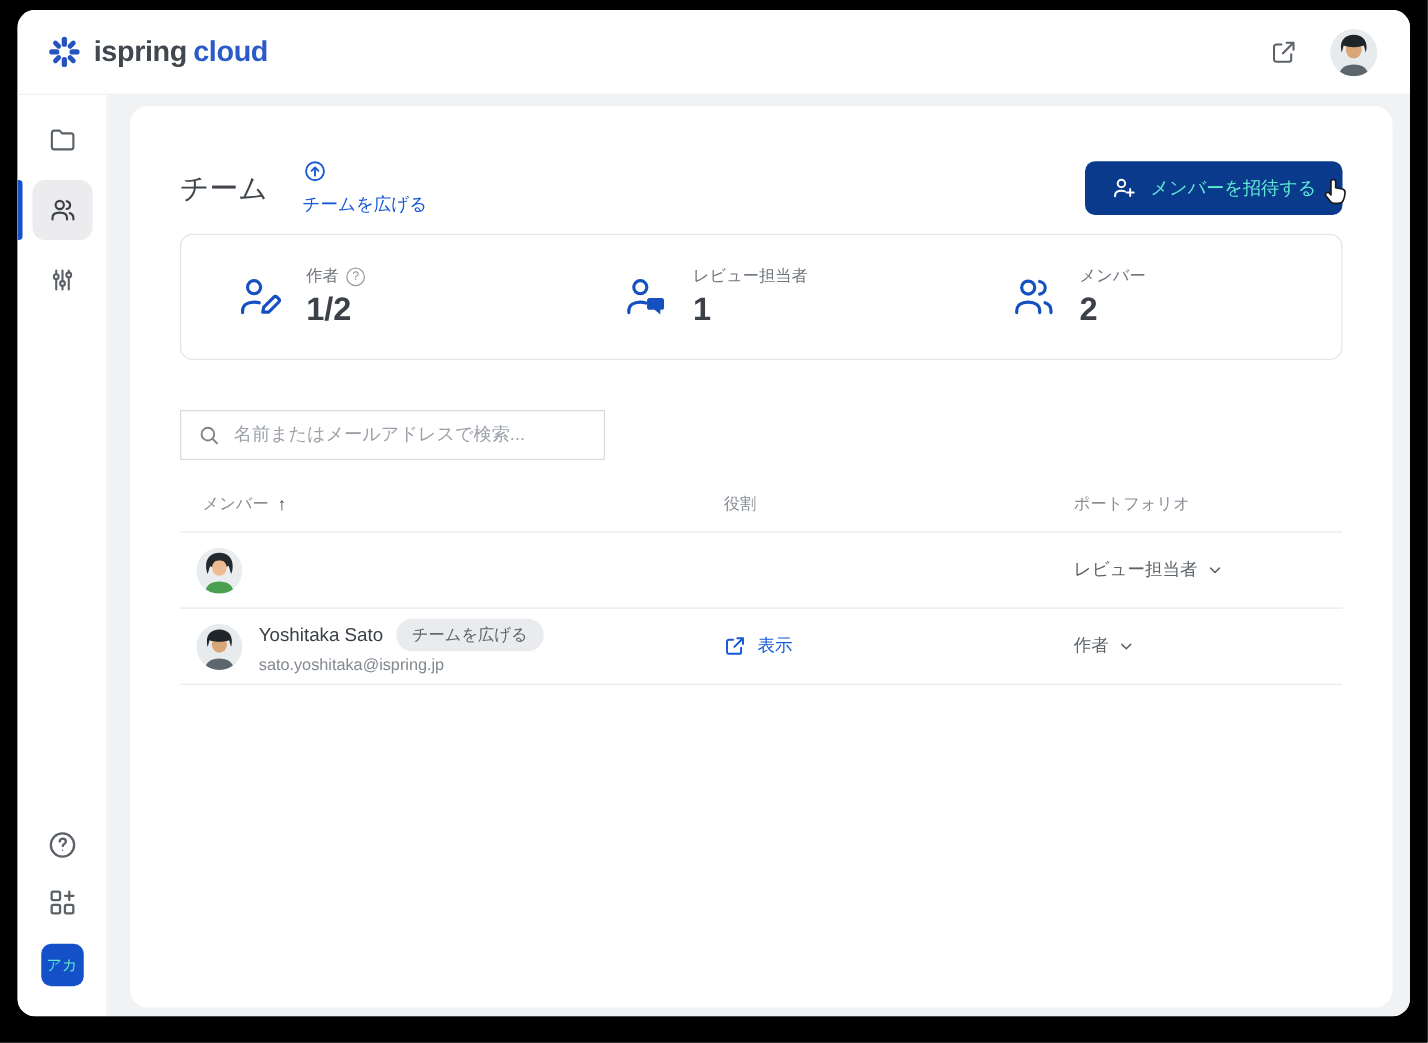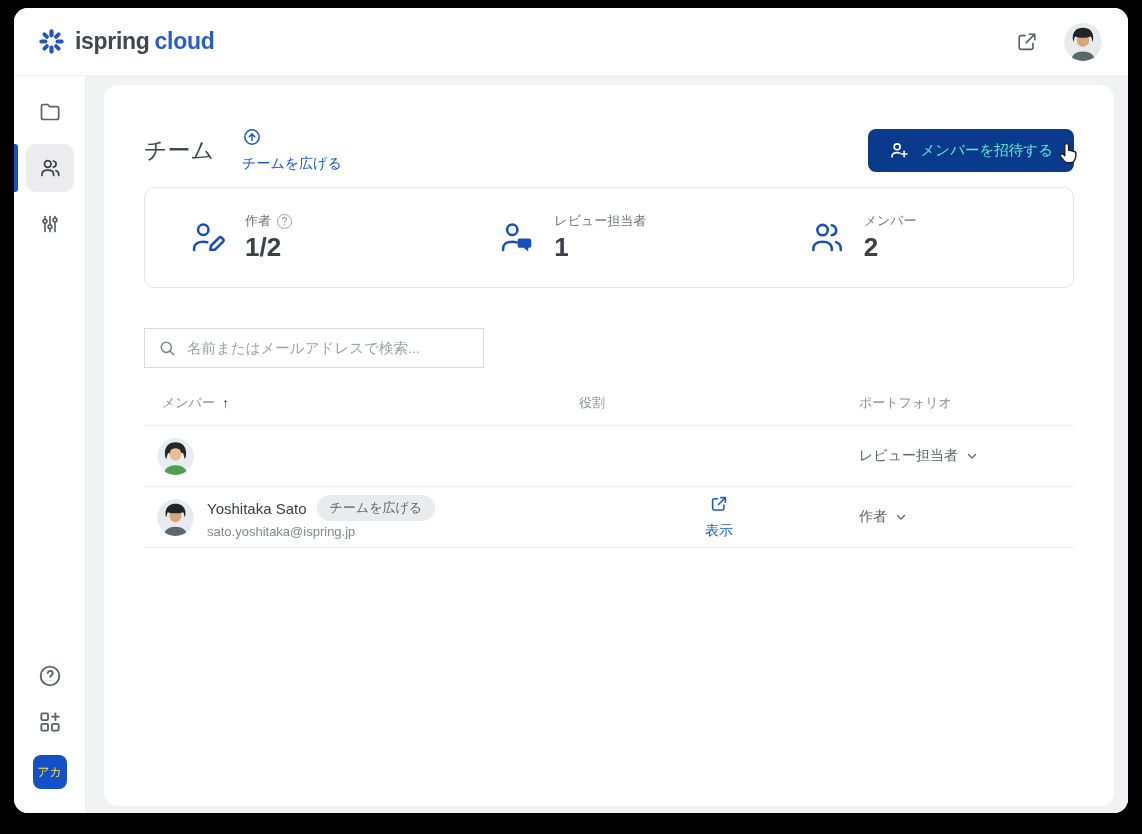--- a/index.html
+++ b/index.html
@@ -22,21 +22,21 @@
   .body { flex:1; display:flex; min-height:0; }
   .sidebar { width:72px; flex:0 0 72px; background:#fff; border-right:1px solid #eef0f2;
              display:flex; flex-direction:column; align-items:center; padding-top:12px; position:relative; }
   .nav-item { width:48px; height:48px; border-radius:10px; display:flex; align-items:center;
               justify-content:center; margin-bottom:8px; cursor:pointer; }
   .nav-item.active { background:#ececef; }
   .active-bar { position:absolute; left:0; top:68px; width:4px; height:48px; background:#1551cc;
                 border-radius:0 3px 3px 0; }
   .sidebar-bottom { margin-top:auto; display:flex; flex-direction:column; align-items:center;
                     gap:20px; padding-bottom:24px; }
-  .acct-badge { width:34px; height:34px; border-radius:8px; background:#1450c8; color:#fde047;
+  .acct-badge { width:34px; height:34px; border-radius:8px; background:#1450c8; color:#5eead4;
                 display:flex; align-items:center; justify-content:center; font-size:12px; cursor:pointer; }
 
   .content { flex:1; background:#f1f2f4; padding:9px 14px 7px 18px; min-width:0; }
   .card { background:#fff; border-radius:14px; height:100%; padding:0 40px; position:relative; overflow:hidden; }
 
   
   .page-head { display:flex; align-items:center; padding-top:42px; }
   .page-title { font-size:23px; font-weight:500; color:#3f454b; }
   .expand-link { display:flex; align-items:flex-start; gap:8px; margin-left:28px; cursor:pointer;flex-direction:column; }
   .expand-link span { font-size:14px; color:#1658d6; }
@@ -68,21 +68,21 @@
   .t-head { padding:8px 0 13px; border-bottom:1px solid #e8eaed; color:#888e94; font-size:13px; }
   .th-member { display:flex; align-items:center; gap:7px; padding-left:18px; cursor:pointer; }
   .sort-arrow { color:#3f454b; font-size:14px; font-weight:700; }
   .t-row { height:61px; border-bottom:1px solid #e8eaed; }
   .cell-member { display:flex; align-items:center; gap:13px; padding-left:13px; }
   .avatar-sm { width:37px; height:37px; border-radius:50%; overflow:hidden; flex:0 0 37px; }
   .name-row { display:flex; align-items:center; gap:10px; }
   .m-name { font-size:15px; font-weight:500; color:#3a3f45; }
   .owner-pill { background:#e9ebee; color:#5f6568; font-size:13px; padding:4px 13px; border-radius:14px; }
   .m-email { font-size:13px; color:#82888e; margin-top:3px; }
-  .cell-portfolio { display:flex; align-items:center; gap:9px;flex-direction:column; }
+  .cell-portfolio { display:flex; align-items:center; gap:9px; }
   .view-link { font-size:14px; color:#1658d6; font-weight:500; cursor:pointer; }
   .cell-role { display:flex; align-items:center; gap:8px; cursor:pointer; }
   .role-text { font-size:14px; color:#5d6368; }
 
   svg { display:block; }
 </style>
 </head>
 <body>
 
 <div class="stage">

